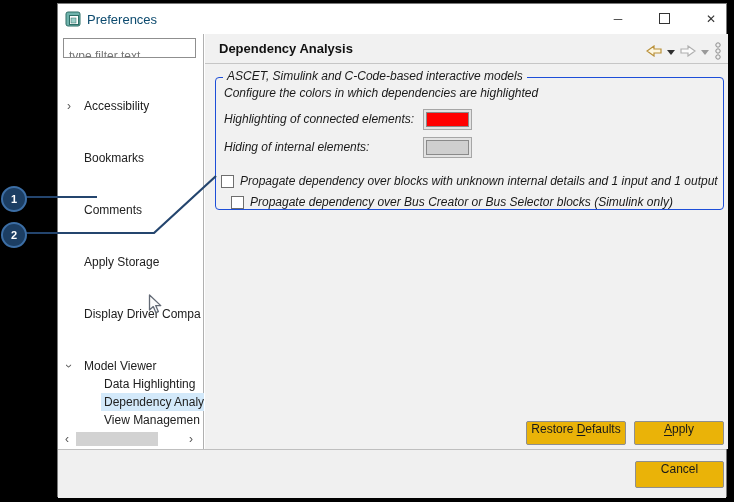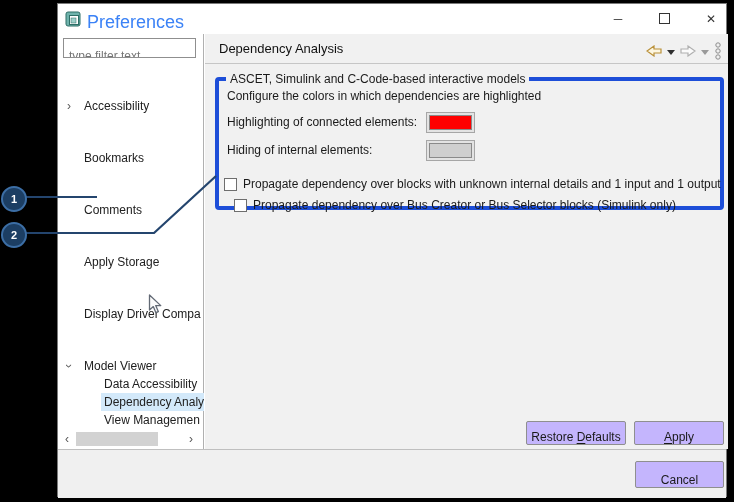--- a/index.html
+++ b/index.html
@@ -9,21 +9,21 @@
     font-family:"Liberation Sans", sans-serif;
     -webkit-font-smoothing:antialiased;
   }
   .dialog{
     position:absolute;left:57px;top:3px;width:670px;height:494px;
     background:#fff;border:1px solid #7a7a7a;box-sizing:border-box;
   }
   
   .titlebar{position:absolute;left:0;top:0;width:100%;height:30px;background:#fff;}
   .app-icon{position:absolute;left:7px;top:7px;width:16px;height:16px;}
-  .title-text{position:absolute;left:29px;top:8px;font-size:18px;color:#3b82f6;}
+  .title-text{position:absolute;left:29px;top:8px;font-size:13px;color:#0c4a6e;}
   .winbtn{position:absolute;top:0;width:30px;height:29px;display:flex;align-items:center;justify-content:center;color:#333;}
   .winbtn.min{left:545px;font-size:12px;}
   .winbtn.max{left:591px;}
   .winbtn.close{left:638px;font-size:12px;}
   .maxbox{width:9px;height:9px;border:1px solid #333;}
   
   .treepanel{
     position:absolute;left:0;top:30px;width:146px;height:415px;background:#fff;
     border-right:1px solid #b0b0b0;box-sizing:border-box;
   }
@@ -46,47 +46,47 @@
   .trow.selected .lbl{background:#d3e9fa;}
   .hscroll{position:absolute;left:2px;bottom:2px;width:138px;height:16px;display:flex;align-items:center;}
   .hscroll .arr{width:14px;text-align:center;color:#555;font-size:12px;line-height:14px;}
   .hscroll .track{flex:1;height:14px;position:relative;}
   .hscroll .thumb{position:absolute;left:2px;top:0;width:82px;height:14px;background:#d2d2d2;}
   
   .mainpanel{
     position:absolute;left:147px;top:30px;width:523px;height:415px;background:#f1f1f1;
   }
   .mainheader{position:relative;height:29px;border-bottom:1px solid #c6c6c6;}
-  .mainheader .ptitle{position:absolute;left:14px;top:7px;font-size:13px;font-weight:normal;color:#111;}
+  .mainheader .ptitle{position:absolute;left:14px;top:7px;font-size:13px;font-weight:bold;color:#111;}
   .navicons{position:absolute;right:6px;top:8px;display:flex;align-items:center;gap:5px;}
   .tri{width:0;height:0;border-left:4px solid transparent;border-right:4px solid transparent;border-top:5px solid #2f2f2f;margin-top:2px;}
   .tri.gray{border-top-color:#9a9a9a;}
   .groupbox{
     position:absolute;left:10px;top:43px;width:509px;height:133px;box-sizing:border-box;
-    border:4px solid #1d4ed8;border-radius:4px;
+    border:1px solid #1d4ed8;border-radius:4px;font-style:italic;
   }
   .grouplabel{
     position:absolute;left:7px;top:-9px;background:#f1f1f1;padding:0 4px;
     font-size:12px;color:#1a1a1a;white-space:nowrap;
   }
   .gdesc{position:absolute;left:8px;top:8px;font-size:12px;color:#1a1a1a;white-space:nowrap;}
   .clabel{position:absolute;left:8px;font-size:12px;color:#1a1a1a;line-height:21px;white-space:nowrap;}
   .swatchbtn{
     position:absolute;left:207px;width:49px;height:21px;box-sizing:border-box;
     background:#e3e3e3;border:1px solid #a6a6a6;padding:2px;
   }
   .swatchbtn .fill{width:100%;height:100%;box-sizing:border-box;border:1px solid #8a8a8a;}
   .cbrow{position:absolute;left:5px;height:16px;display:flex;align-items:flex-end;}
   .cbbox{width:13px;height:13px;box-sizing:border-box;border:1px solid #6e6e6e;background:#fff;flex:0 0 auto;}
   .cblbl{margin-left:6px;font-size:12px;color:#1a1a1a;white-space:nowrap;}
   
   .btn{
-    position:absolute;box-sizing:border-box;background:#c4b5fd;border:1px solid #8f8f8f;
+    position:absolute;box-sizing:border-box;background:#eab308;border:1px solid #8f8f8f;
     border-radius:2px;font-family:"Liberation Sans",sans-serif;font-size:12px;color:#1a1a1a;
-    display:flex;align-items:flex-end;justify-content:center;padding:0;
+    display:flex;align-items:flex-start;justify-content:center;padding:0;
   }
   .btn u{text-decoration:underline;text-underline-offset:2px;}
   .btn-restore{left:468px;top:417px;width:100px;height:24px;}
   .btn-apply{left:576px;top:417px;width:90px;height:24px;}
   .btn-applyclose{left:461px;top:457px;width:108px;height:27px;border:2px solid #2e6da4;}
   .btn-cancel{left:577px;top:457px;width:89px;height:27px;}
   .bottombar{
     position:absolute;left:0;top:445px;width:100%;height:49px;background:#f0f0f0;
     border-top:1px solid #bfbfbf;box-sizing:border-box;
   }
@@ -141,21 +141,21 @@
         <span class="lbl">Apply Storage</span>
       </div>
       <div class="trow lv0">
         <span class="lbl">Display Driver Compa</span>
       </div>
       <div class="trow lv0">
         <span class="exp open">›</span>
         <span class="lbl">Model Viewer</span>
       </div>
       <div class="trow lv1">
-        <span class="lbl">Data Accessibility</span>
+        <span class="lbl">Data Highlighting</span>
       </div>
       <div class="trow lv1 selected">
         <span class="lbl">Dependency Analy</span>
       </div>
       <div class="trow lv1">
         <span class="lbl">View Managemen</span>
       </div>
     </div>
     <div class="hscroll">
       <span class="arr">‹</span>

